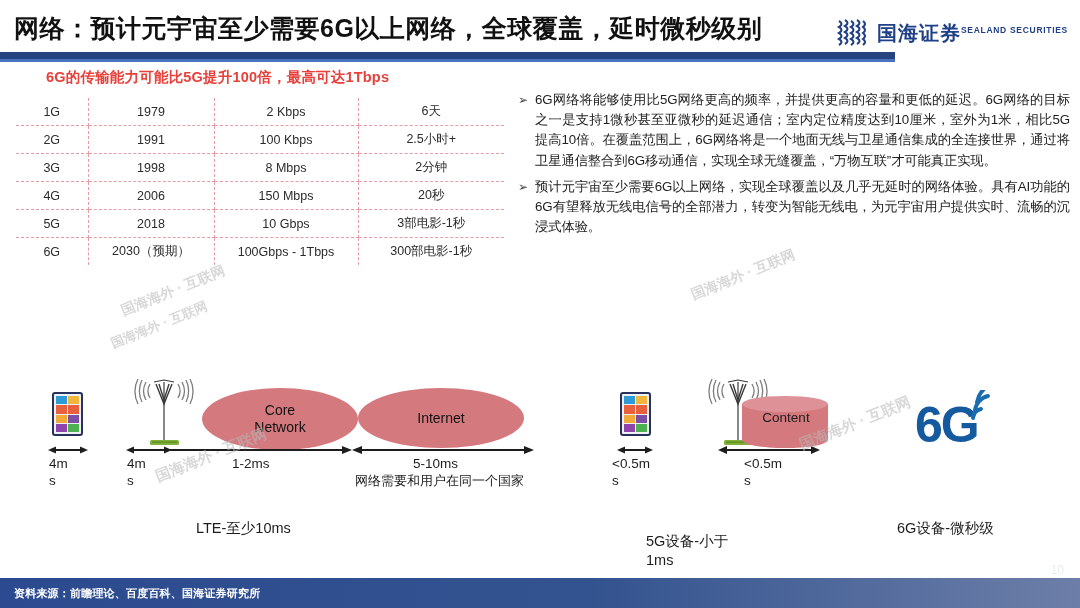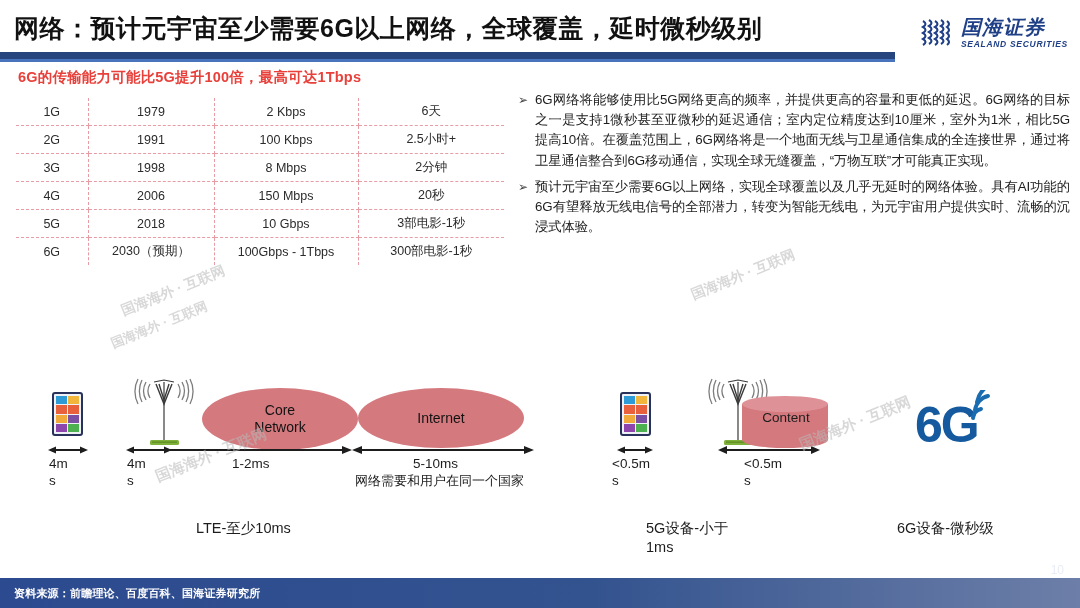--- a/index.html
+++ b/index.html
@@ -13,28 +13,28 @@
   #slide{position:relative;width:1080px;height:472px;}
   .hdr-title{
     position:absolute;left:14px;top:12px;width:870px;
     font-size:25px;font-weight:bold;color:#111;
     letter-spacing:.5px;white-space:nowrap;
   }
   .hdr-bar{position:absolute;left:0;top:52px;width:895px;height:9px;background:#26457e;}
   .hdr-bar-lite{position:absolute;left:0;top:59px;width:895px;height:3px;background:#4a73bd;}
   .logo{position:absolute;right:12px;top:12px;height:42px;display:flex;align-items:center;gap:7px;}
   .logo-mark{width:34px;height:34px;}
-  .logo-txt{display:flex;flex-direction:column;align-items:flex-start;line-height:1;font-style:italic;}
+  .logo-txt{display:flex;align-items:flex-start;line-height:1;}
   .logo-cn{font-size:20px;font-weight:bold;color:#1f3f86;letter-spacing:1px;}
   .logo-en{font-size:8.5px;font-weight:bold;color:#1f3f86;letter-spacing:.7px;margin-top:3px;}
 
   
   .sec-head{
     position:absolute;font-size:14.5px;font-weight:bold;color:#e8403a;
-    white-space:nowrap;letter-spacing:.2px;
+    white-space:nowrap;letter-spacing:.2px;margin-left:28px;
   }
   #head-table{left:18px;top:68px;}
   #head-diagram{left:18px;top:336px;font-size:15px;color:#e0453f;}
 
   
   #spec-table{position:absolute;left:16px;top:98px;width:488px;border-collapse:collapse;}
   #spec-table td,#spec-table th{
     font-size:12.5px;color:#2b2b2b;font-weight:normal;
     text-align:center;padding:0;height:27px;vertical-align:middle;
     border-right:1px dashed #e79ba4;
@@ -288,21 +288,21 @@
     <div style="position:absolute;left:740px;top:48px;width:92px;text-align:center;font-size:13.5px;color:#1d1d1d;">Content</div>
 
     <svg style="position:absolute;left:718px;top:82px;" width="104" height="12">
       <line x1="5" y1="6" x2="96" y2="6" stroke="#1d1d1d" stroke-width="2"></line>
       <polygon points="0,6 9,2 9,10" fill="#1d1d1d"></polygon>
       <polygon points="102,6 93,2 93,10" fill="#1d1d1d"></polygon>
     </svg>
     <div class="lbl" style="left:744px;top:93px;">&lt;0.5m
 s</div>
 
-    <div class="cap" style="left:646px;top:157px;">5G设备-小于
+    <div class="cap" style="left:646px;top:170px;">5G设备-小于
 1ms</div>
 
     <svg style="position:absolute;left:915px;top:28px;" width="84" height="58">
       <text x="0" y="52" font-family="Liberation Sans, sans-serif" font-size="50" font-weight="bold" fill="#155a9e" letter-spacing="-2">6G</text>
       <g stroke="#1a6cb0" fill="none" stroke-linecap="round">
         <path d="M58 28 a10 10 0 0 1 8 -9" stroke-width="4"></path>
         <path d="M60 20 a17 17 0 0 1 13 -14" stroke-width="4"></path>
         <path d="M62 12 a24 24 0 0 1 18 -19" stroke-width="4"></path>
       </g>
     </svg>

